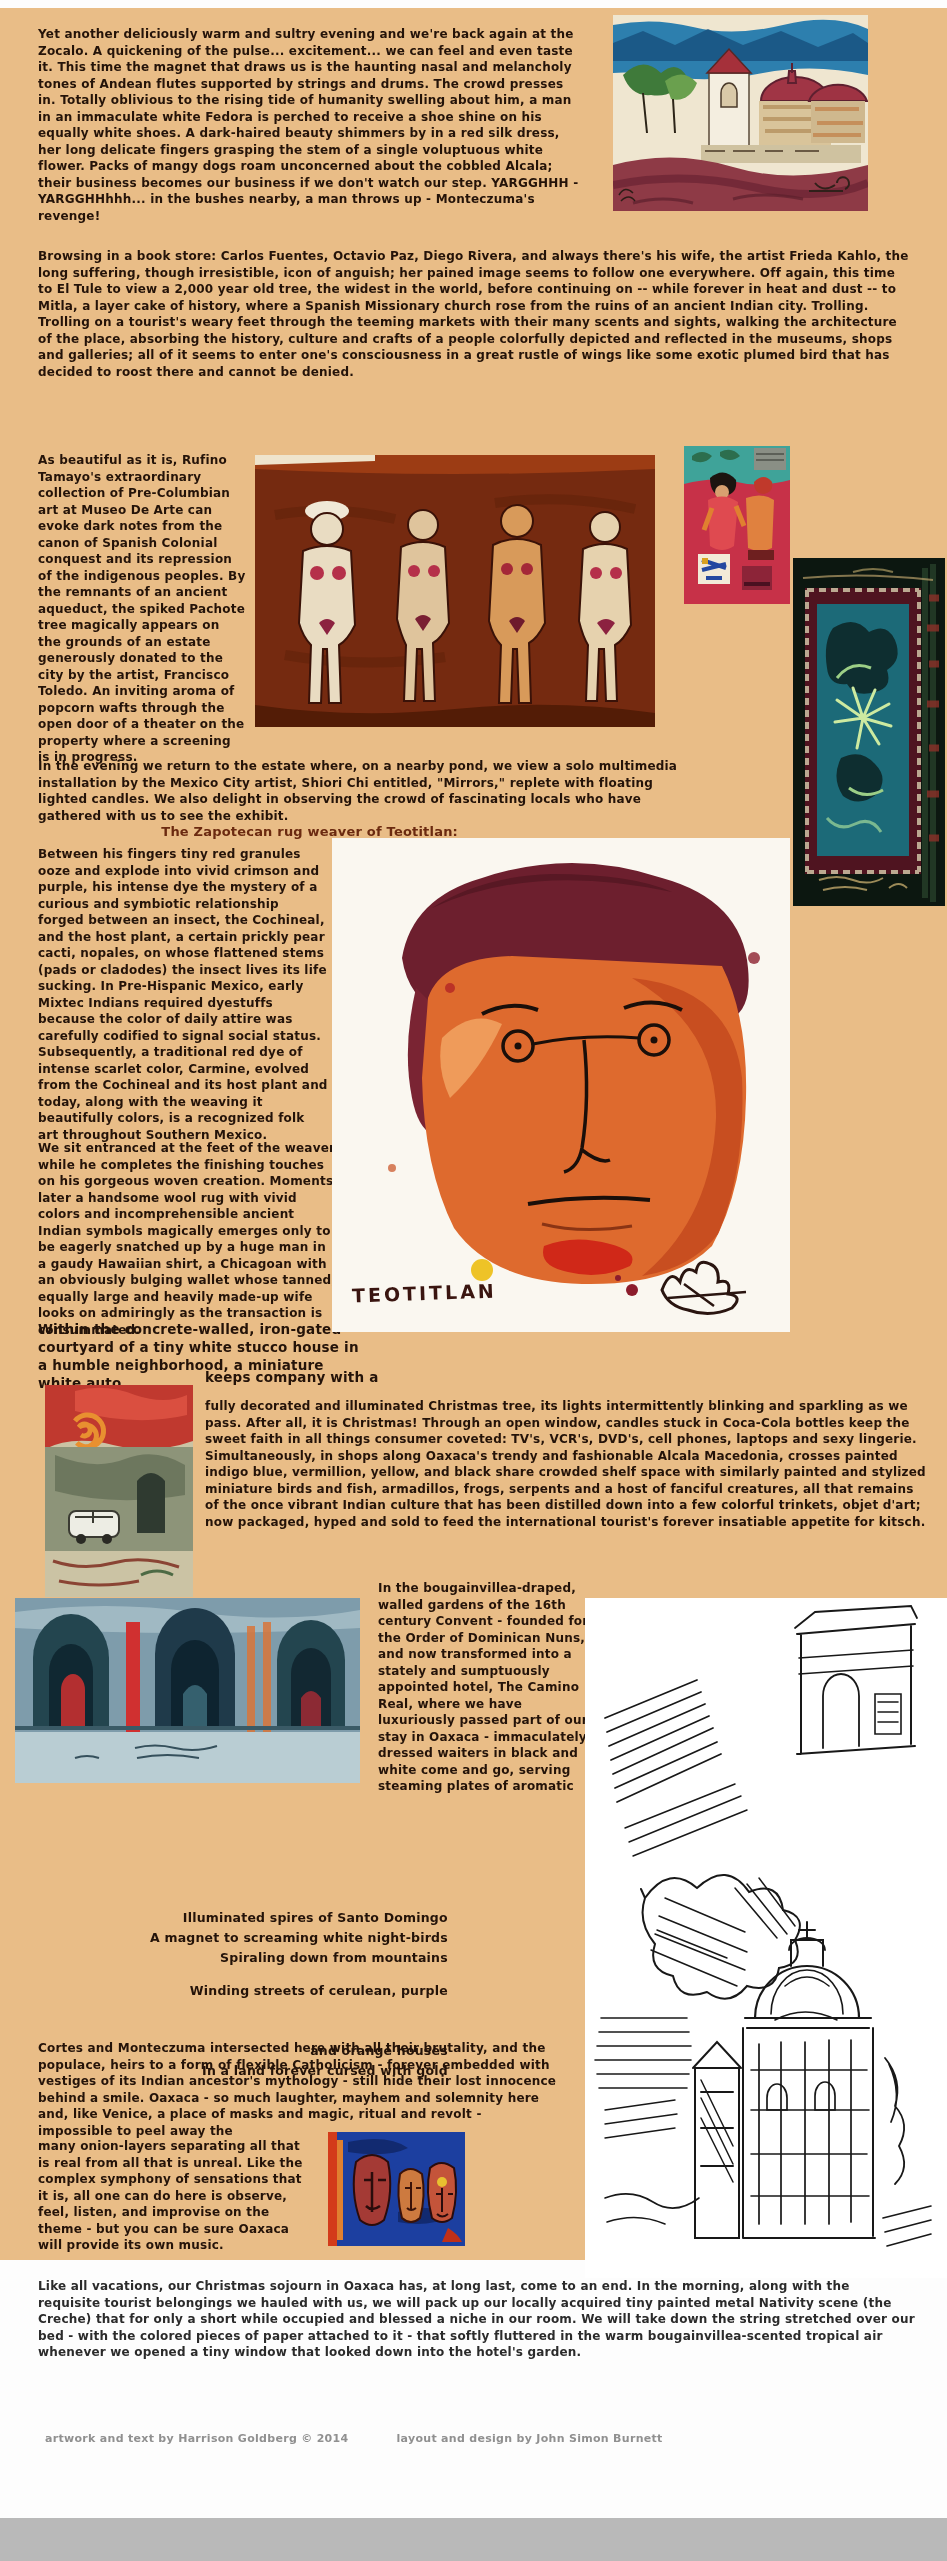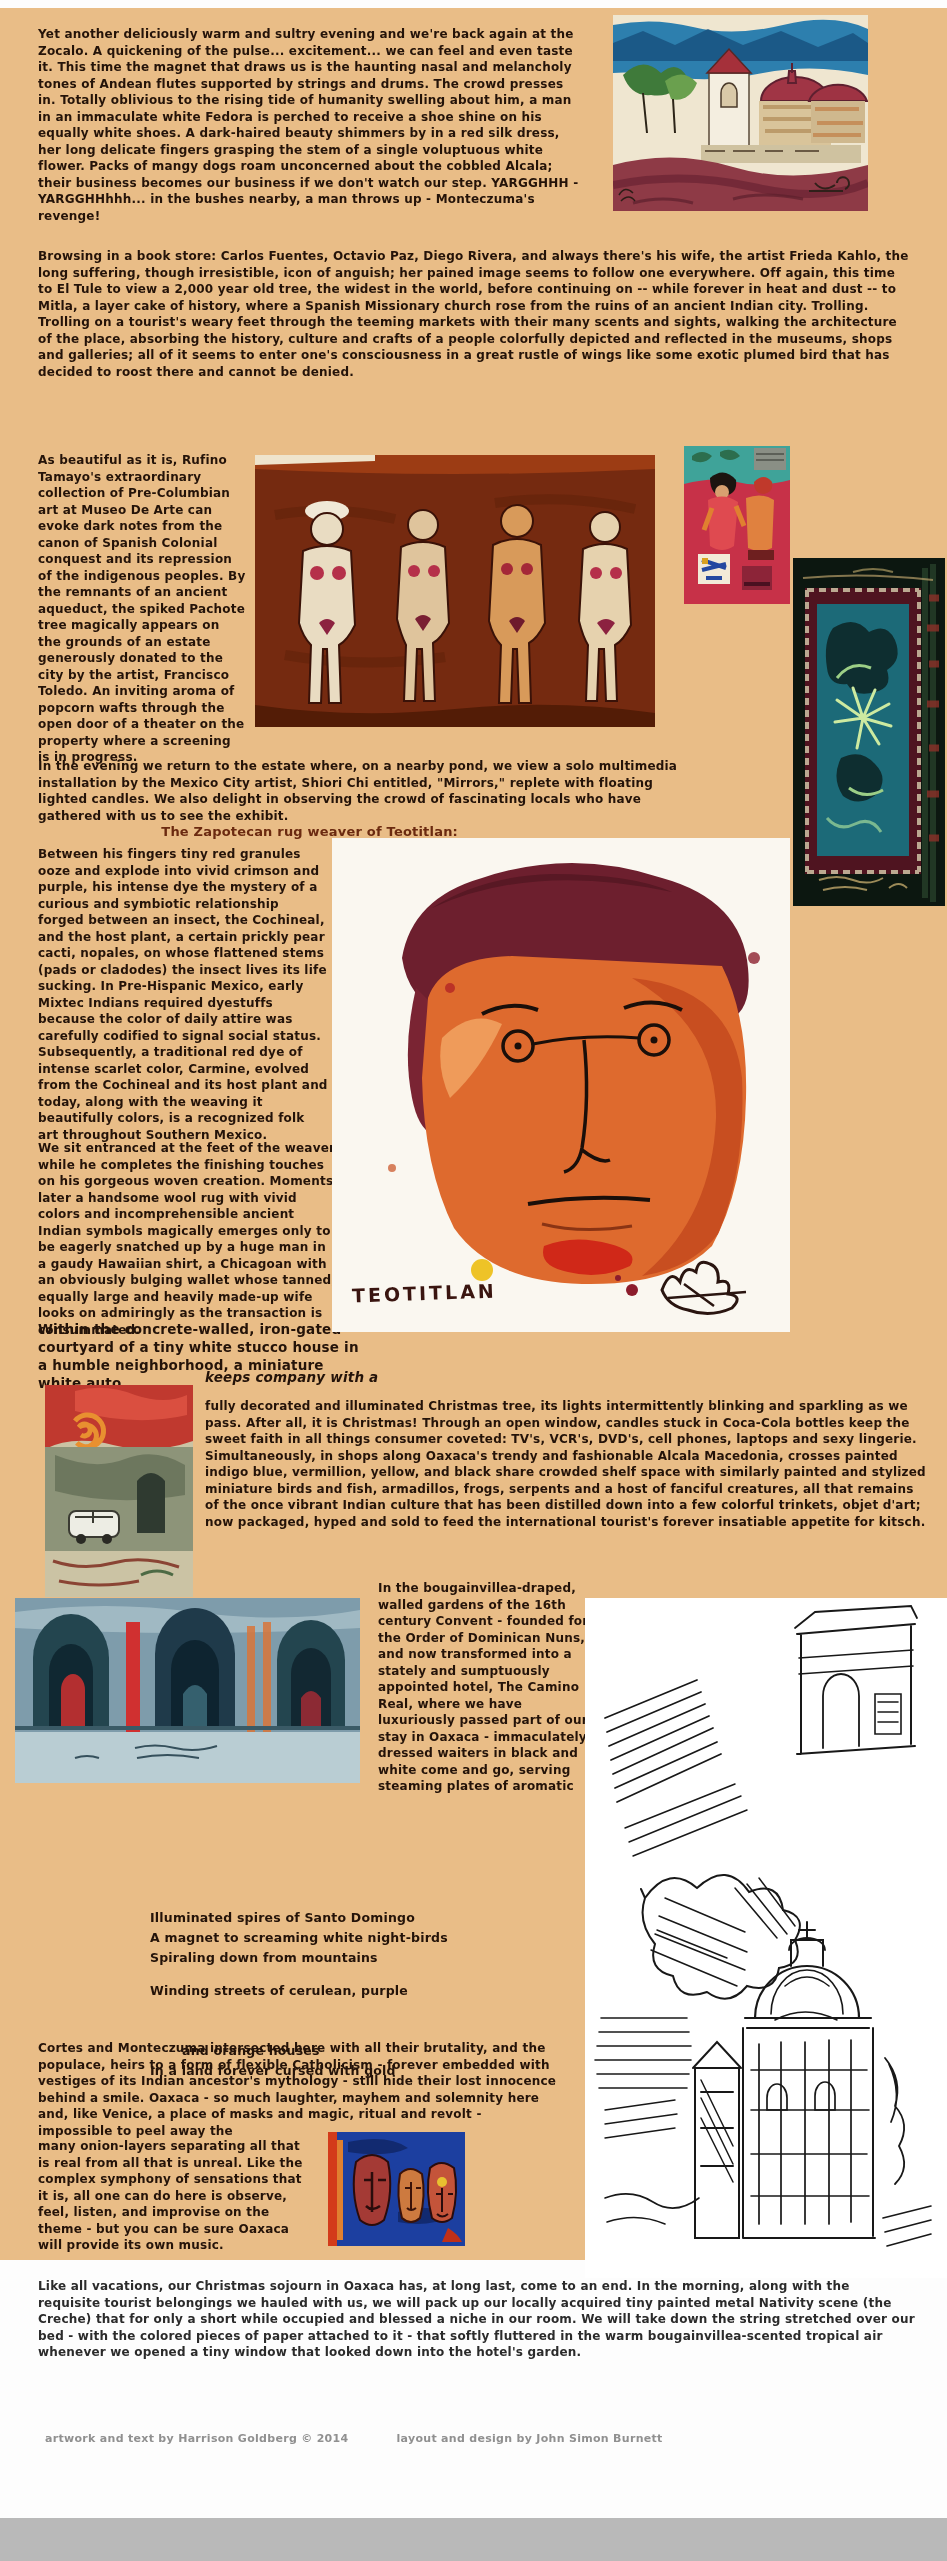--- a/index.html
+++ b/index.html
@@ -5,21 +5,21 @@
   html,body{margin:0;padding:0;background:#ffffff;}
   .page{position:relative;width:947px;height:2561px;background:#fdfdfd;
         font-family:"DejaVu Sans",sans-serif;overflow:hidden;padding-left:24px;}
   .tan-bg{position:absolute;left:0;top:8px;width:947px;height:2252px;background:#e9bd87;}
   .txt{position:absolute;font:700 12px/16.5px "DejaVu Sans",sans-serif;color:#241309;letter-spacing:.2px;}
   .txt.big{font-size:13.5px;line-height:18px;}
   .txt.head{color:#6b2a10;font-size:13px;}
   .poem{position:absolute;font:700 12.5px/20px "DejaVu Sans",sans-serif;color:#241309;letter-spacing:.2px;}
   .poem .gap{height:13px;}
   .poem .indent{padding-left:32px;margin-top:40px;}
-  .poem span{display:block;}
+  .poem span{display:block;text-align:right;}
   .final{color:#2b2b2b;}
   .credits{position:absolute;left:45px;top:2432px;font:700 11px "DejaVu Sans",sans-serif;color:#909090;letter-spacing:.3px;}
   .credits span{margin-right:48px;}
   .footer-bar{position:absolute;left:0;top:2518px;width:947px;height:43px;background:#b9b9b9;}
   .paint{position:absolute;display:block;}
   .face-caption{position:absolute;left:352px;top:1282px;font:700 19px "DejaVu Sans",sans-serif;
                 color:#3a1510;letter-spacing:3px;transform:rotate(-2deg);}
 </style>
 </head>
 <body>
@@ -36,21 +36,21 @@
   <div class="txt" style="left:38px;top:758px;width:648px;">In the evening we return to the estate where, on a nearby pond, we view a solo multimedia installation by the Mexico City artist, Shiori Chi entitled, "Mirrors," replete with floating lighted candles.  We also delight in observing the crowd of fascinating locals who have gathered with us to see the exhibit.</div>
 
   <div class="txt head" style="left:38px;top:824px;width:420px;text-align:right;">The Zapotecan rug weaver of Teotitlan:</div>
 
   <div class="txt" style="left:38px;top:846px;width:290px;">Between his fingers tiny red granules ooze and explode into vivid crimson and purple, his intense dye the mystery of a curious and symbiotic relationship forged between an insect, the Cochineal, and the host plant, a certain prickly pear cacti, nopales, on whose flattened stems (pads or cladodes) the insect lives its life sucking.  In Pre-Hispanic Mexico, early Mixtec Indians required dyestuffs because the color of daily attire was carefully codified to signal social status.  Subsequently, a traditional red dye of intense scarlet color, Carmine, evolved from the Cochineal and its host plant and today, along with the weaving it beautifully colors, is a recognized folk art throughout Southern Mexico.</div>
 
   <div class="txt" style="left:38px;top:1140px;width:300px;">We sit entranced at the feet of the weaver while he completes the finishing touches on his gorgeous woven creation.  Moments later a handsome wool rug with vivid colors and incomprehensible ancient Indian symbols magically emerges only to be eagerly snatched up by a huge man in a gaudy Hawaiian shirt, a Chicagoan with an obviously bulging wallet whose tanned, equally large and heavily made-up wife looks on admiringly as the transaction is consummated.</div>
 
   <div class="txt big" style="left:38px;top:1320px;width:330px;">Within the concrete-walled, iron-gated courtyard of a tiny white stucco house in a humble neighborhood, a miniature white auto</div>
 
-  <div class="txt big" style="left:205px;top:1368px;width:220px;font-style:italic;">keeps company with a</div>
+  <div class="txt big" style="left:205px;top:1368px;width:220px;">keeps company with a</div>
 
   <div class="txt" style="left:205px;top:1398px;width:722px;">fully decorated and illuminated Christmas tree, its lights intermittently blinking and sparkling as we pass.  After all, it is Christmas!  Through an open window, candles stuck in Coca-Cola bottles keep the sweet faith in all things consumer coveted: TV's, VCR's, DVD's, cell phones, laptops and sexy lingerie.  Simultaneously, in shops along Oaxaca's trendy and fashionable Alcala Macedonia, crosses painted indigo blue, vermillion, yellow, and black share crowded shelf space with similarly painted and stylized miniature birds and fish, armadillos, frogs, serpents and a host of fanciful creatures, all that remains of the once vibrant Indian culture that has been distilled down into a few colorful trinkets, objet d'art; now packaged, hyped and sold to feed the international tourist's forever insatiable appetite for kitsch.</div>
 
   <div class="txt" style="left:378px;top:1580px;width:218px;">In the bougainvillea-draped, walled gardens of the 16th century Convent - founded for the Order of Dominican Nuns, and now transformed into a stately and sumptuously appointed hotel, The Camino Real, where we have luxuriously passed part of our stay in Oaxaca - immaculately dressed waiters in black and white come and go, serving steaming plates of aromatic</div>
 
 
   <div class="poem" style="left:150px;top:1908px;">
     <span>Illuminated spires of Santo Domingo</span>
     <span>A magnet to screaming white night-birds</span>
     <span>Spiraling down from mountains</span>

